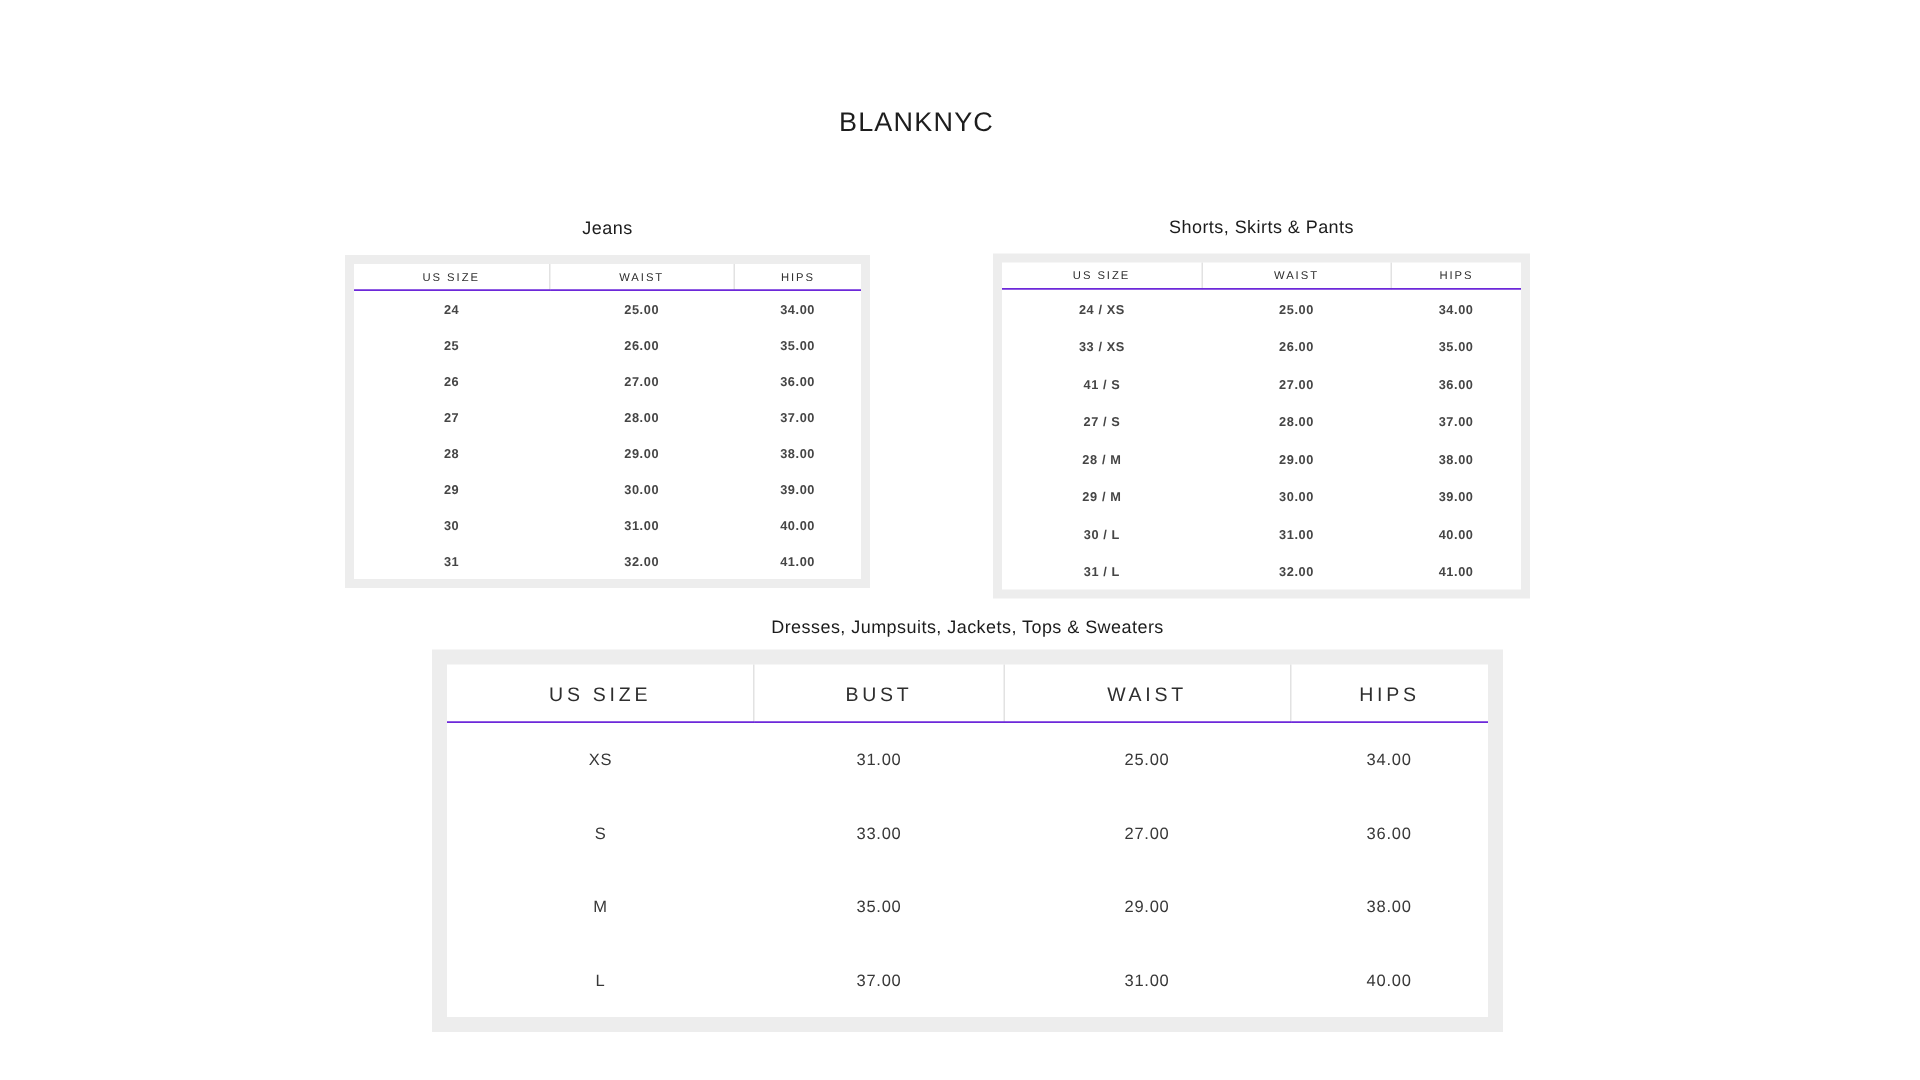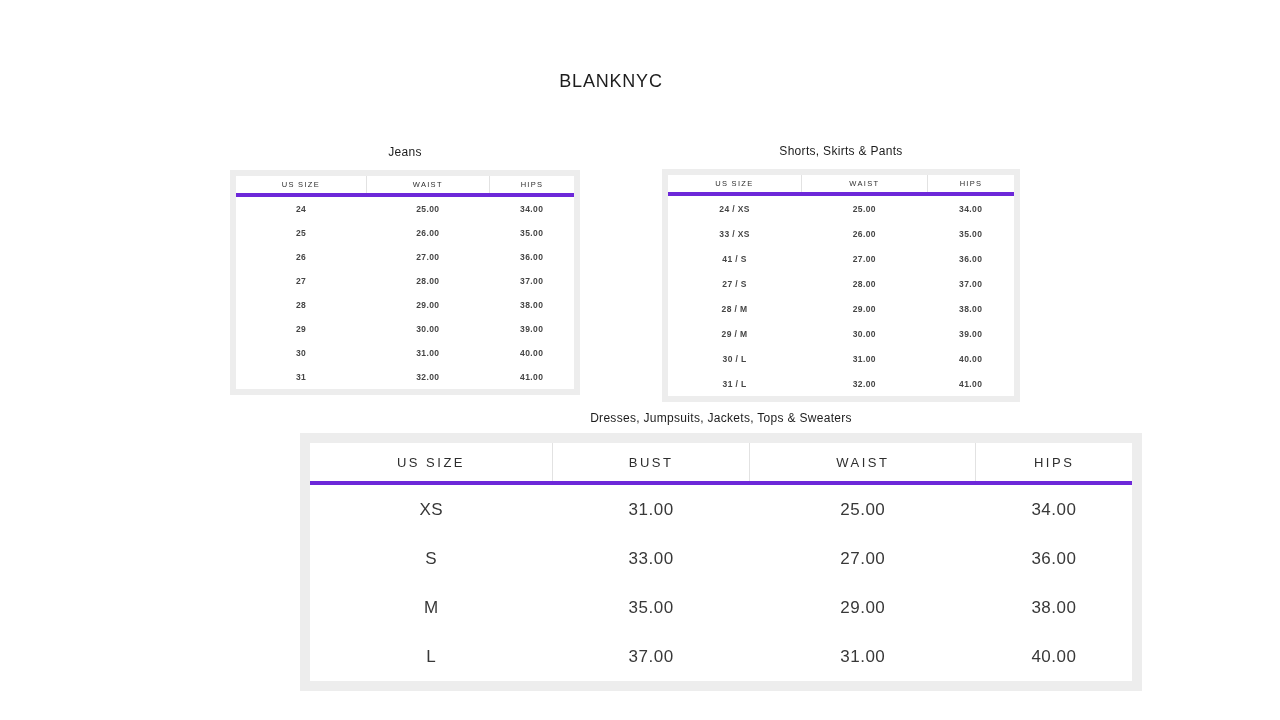--- a/index.html
+++ b/index.html
@@ -49,21 +49,21 @@
     table-layout: fixed;
   }
   th, td {
     text-align: center;
     vertical-align: middle;
     padding: 0;
   }
   th {
     font-weight: normal;
     color: #2e2e2e;
-    border-bottom: 4px solid #6d28d9;
+    border-bottom: 1px solid #6d28d9;
   }
   th:not(:last-child) {
     border-right: 1px solid #e2e2e2;
   }
   .small th {
     height: 17px;
     font-size: 7.5px;
     letter-spacing: 1.3px;
   }
   .small td {
@@ -74,27 +74,27 @@
     font-weight: bold;
   }
   #shorts-section td { height: 25px; }
   .big th {
     height: 38px;
     font-size: 13px;
     letter-spacing: 2.5px;
   }
   .big td {
     height: 49px;
-    font-size: 17px;
+    font-size: 11px;
     letter-spacing: 0.5px;
     color: #383838;
   }
   #jeans-section   { left: 230px; top: 143px; width: 350px; }
   #shorts-section  { left: 662px; top: 142px; width: 358px; }
-  #dresses-section { left: 300px; top: 409px; width: 842px; }
+  #dresses-section { left: 288px; top: 409px; width: 714px; }
 </style>
 </head>
 <body>
 
 <div class="page">
 
   <div class="brand">BLANKNYC</div>
 
   <div class="section" id="jeans-section">
     <div class="section-title">Jeans</div>

